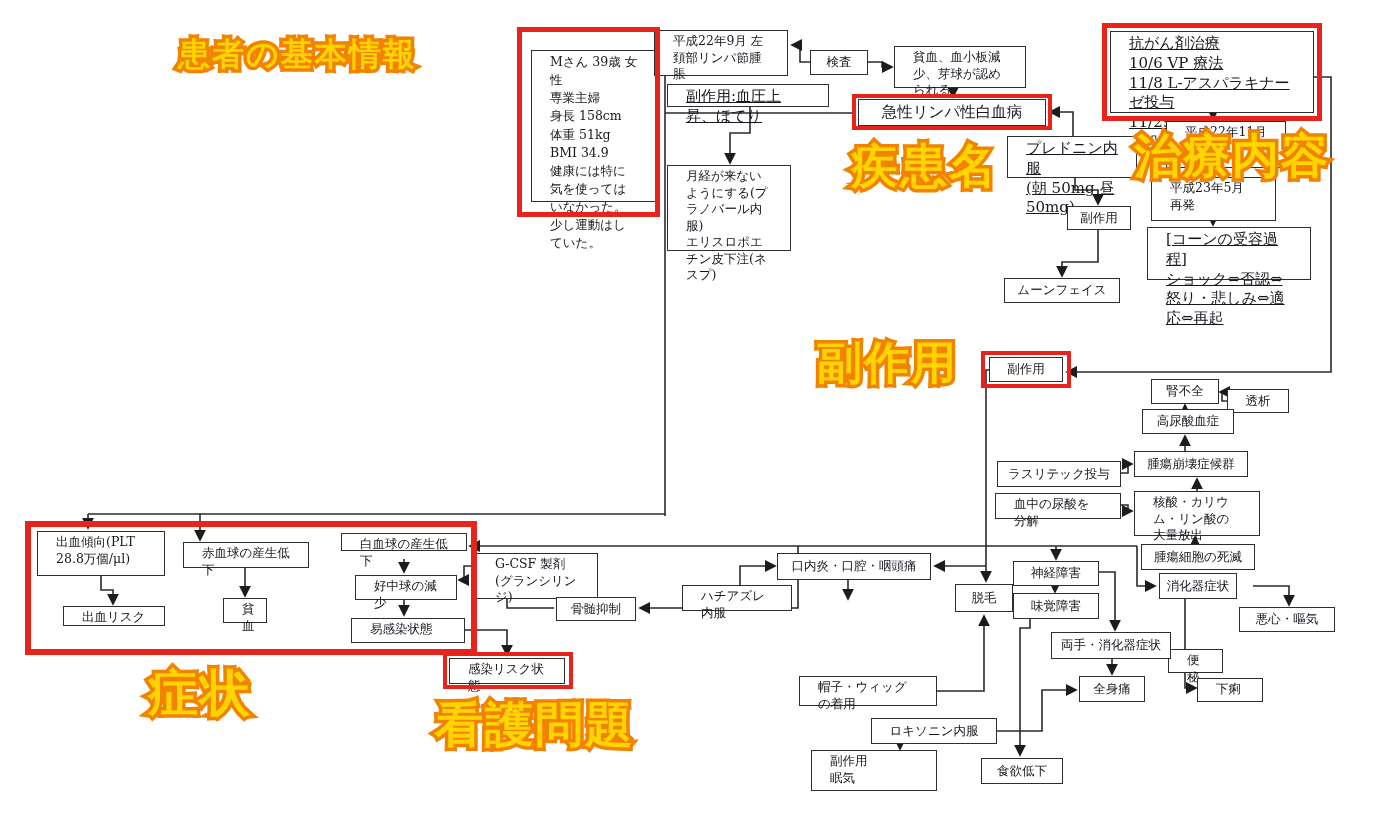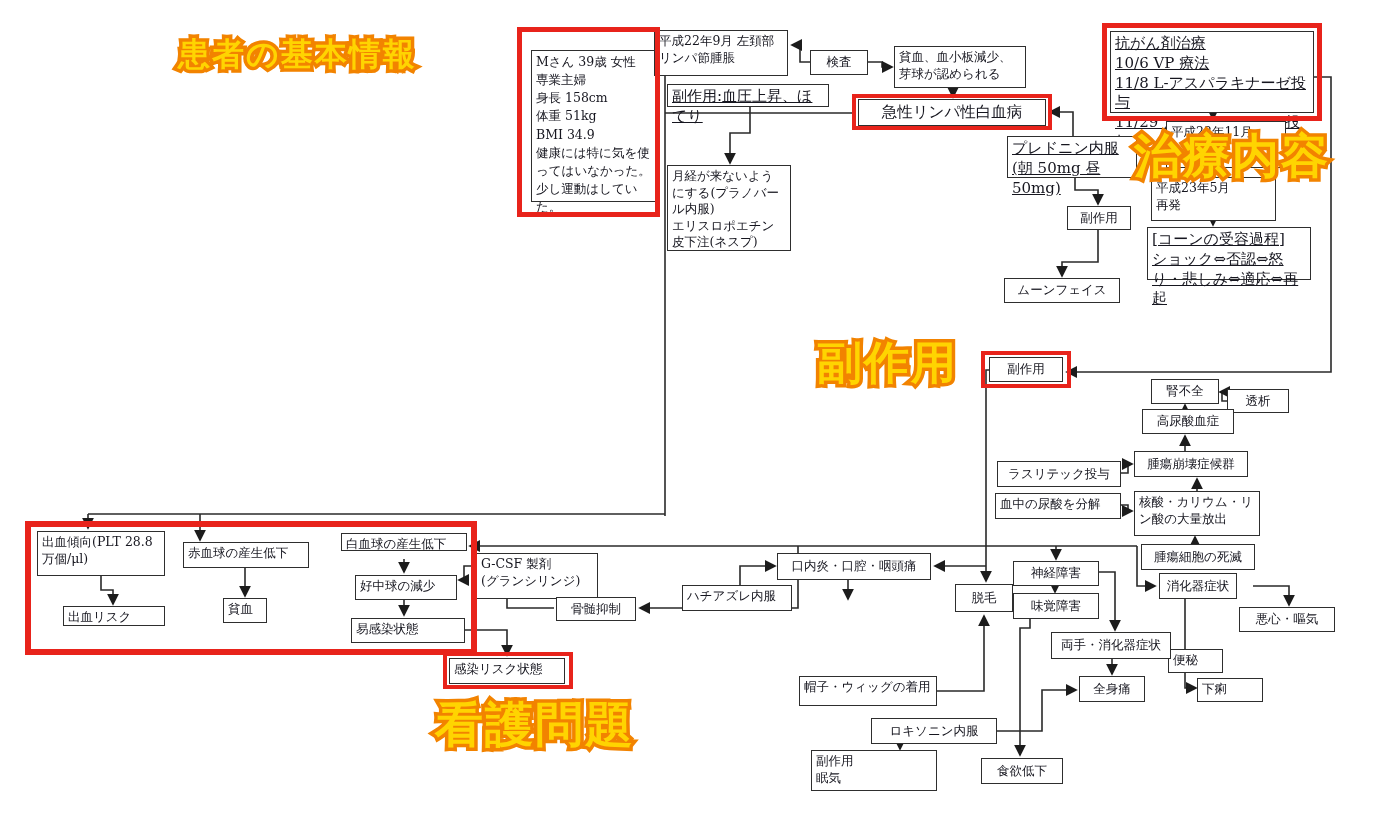--- a/index.html
+++ b/index.html
@@ -1,20 +1,20 @@
 <!DOCTYPE html>
 <html><head>
 <meta charset="utf-8">
 <style>
   html,body{margin:0;padding:0;background:#fff;}
   .stage{position:relative;width:1386px;height:826px;background:#ffffff;overflow:hidden;
          font-family:"DejaVu Serif", serif;color:#16161f;}
   svg.wires{position:absolute;left:0;top:0;z-index:1;}
   .nd{position:absolute;box-sizing:border-box;border:1.5px solid #2e2e2e;background:#fff;
-      font-size:12.5px;line-height:1.32;padding:2px 4px;white-space:pre-line;z-index:2;}
+      font-size:12.5px;line-height:1.32;padding:2px 18px;white-space:pre-line;z-index:2;}
   .nd.c{display:flex;align-items:center;justify-content:center;text-align:center;padding:1px 2px;}
   .nd.s{font-size:15px;text-decoration:underline;}
   .rf{position:absolute;box-sizing:border-box;border:5px solid #e8231b;background:transparent;z-index:3;pointer-events:none;}
   .rf.thin{border-width:4px;}
   .rf.thick{border-width:6px;}
   .lbl{position:absolute;z-index:4;font-family:"DejaVu Sans", sans-serif;font-weight:700;
        color:#ffd400;-webkit-text-stroke:7px #f28300;paint-order:stroke fill;
        letter-spacing:2px;white-space:nowrap;line-height:1;}
 </style>
 </head>
@@ -164,17 +164,19 @@
   <div class="nd c" style="left:981px;top:758px;width:82px;height:26px">食欲低下</div>
 
   <div class="rf" style="left:517px;top:27px;width:143px;height:190px"></div>
   <div class="rf thin" style="left:852px;top:94px;width:200px;height:36px"></div>
   <div class="rf" style="left:1102px;top:23px;width:220px;height:98px"></div>
   <div class="rf thin" style="left:981px;top:351px;width:90px;height:37px"></div>
   <div class="rf thick" style="left:25px;top:521px;width:452px;height:134px"></div>
   <div class="rf thin" style="left:443px;top:652px;width:130px;height:37px"></div>
 
   <div class="lbl" style="left:178px;top:38px;font-size:32px">患者の基本情報</div>
+  <div class="lbl" style="left:851px;top:142px;font-size:47px">疾患名</div>
   <div class="lbl" style="left:1134px;top:132px;font-size:47px">治療内容</div>
   <div class="lbl" style="left:817px;top:340px;font-size:45px">副作用</div>
+  <div class="lbl" style="left:148px;top:668px;font-size:50px">症状</div>
   <div class="lbl" style="left:435px;top:700px;font-size:48px">看護問題</div>
 
 </div>
 
 </body></html>

